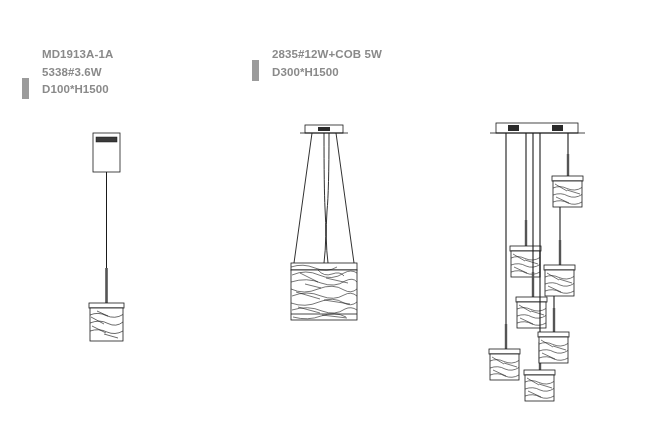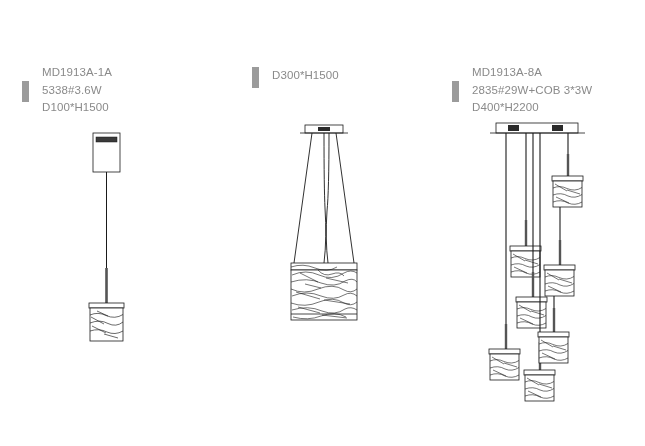--- a/index.html
+++ b/index.html
@@ -22,24 +22,25 @@
     position: absolute;
     top: 0;
     height: 446px;
   }
   #product-1 { left: 0px;   width: 230px; }
   #product-2 { left: 230px; width: 200px; }
   #product-3 { left: 430px; width: 215px; }
 
   .spec-block {
     position: absolute;
-    top: 64px;
+    top: 46px;
     left: 22px;
     display: flex;
-    align-items: center;
+    align-items: flex-end;
+    font-weight: bold;
   }
   .spec-marker {
     width: 7px;
     height: 21px;
     background: #9b9b9b;
     flex: 0 0 auto;
     margin-top: 3px;
   }
   .spec-lines {
     margin-left: 13px;
@@ -106,20 +107,21 @@
         </g>
       </svg>
     </div>
   </div>
 
   <div class="product" id="product-2">
 
     <div class="spec-block">
       <div class="spec-marker"></div>
       <div class="spec-lines">
+        <div class="spec-line">2835#12W+COB 5W</div>
         <div class="spec-line">D300*H1500</div>
       </div>
     </div>
 
     <div class="drawing">
       <svg width="200" height="300" viewBox="0 0 200 300">
         <g fill="none" stroke="#1a1a1a" stroke-width="0.8">
 
           <rect x="75" y="13" width="38" height="8" fill="#ffffff"></rect>
           <rect x="88" y="15" width="12" height="4" fill="#2a2a2a" stroke="none"></rect>
@@ -154,28 +156,20 @@
             <path d="M92 203 l25 3"></path>
             <path d="M75 172 l16 4"></path>
           </g>
         </g>
       </svg>
     </div>
   </div>
 
   <div class="product" id="product-3">
 
-    <div class="spec-block">
-      <div class="spec-marker"></div>
-      <div class="spec-lines">
-        <div class="spec-line">MD1913A-8A</div>
-        <div class="spec-line">2835#29W+COB 3*3W</div>
-        <div class="spec-line">D400*H2200</div>
-      </div>
-    </div>
 
     <div class="drawing">
       <svg width="215" height="300" viewBox="0 0 215 300">
         <g fill="none" stroke="#1a1a1a" stroke-width="0.8">
 
           <rect x="66" y="11" width="82" height="10" fill="#ffffff"></rect>
           <rect x="78" y="13" width="11" height="6" fill="#2a2a2a" stroke="none"></rect>
           <rect x="122" y="13" width="11" height="6" fill="#2a2a2a" stroke="none"></rect>
           <line x1="60" y1="21" x2="155" y2="21" stroke-width="0.8"></line>
 

